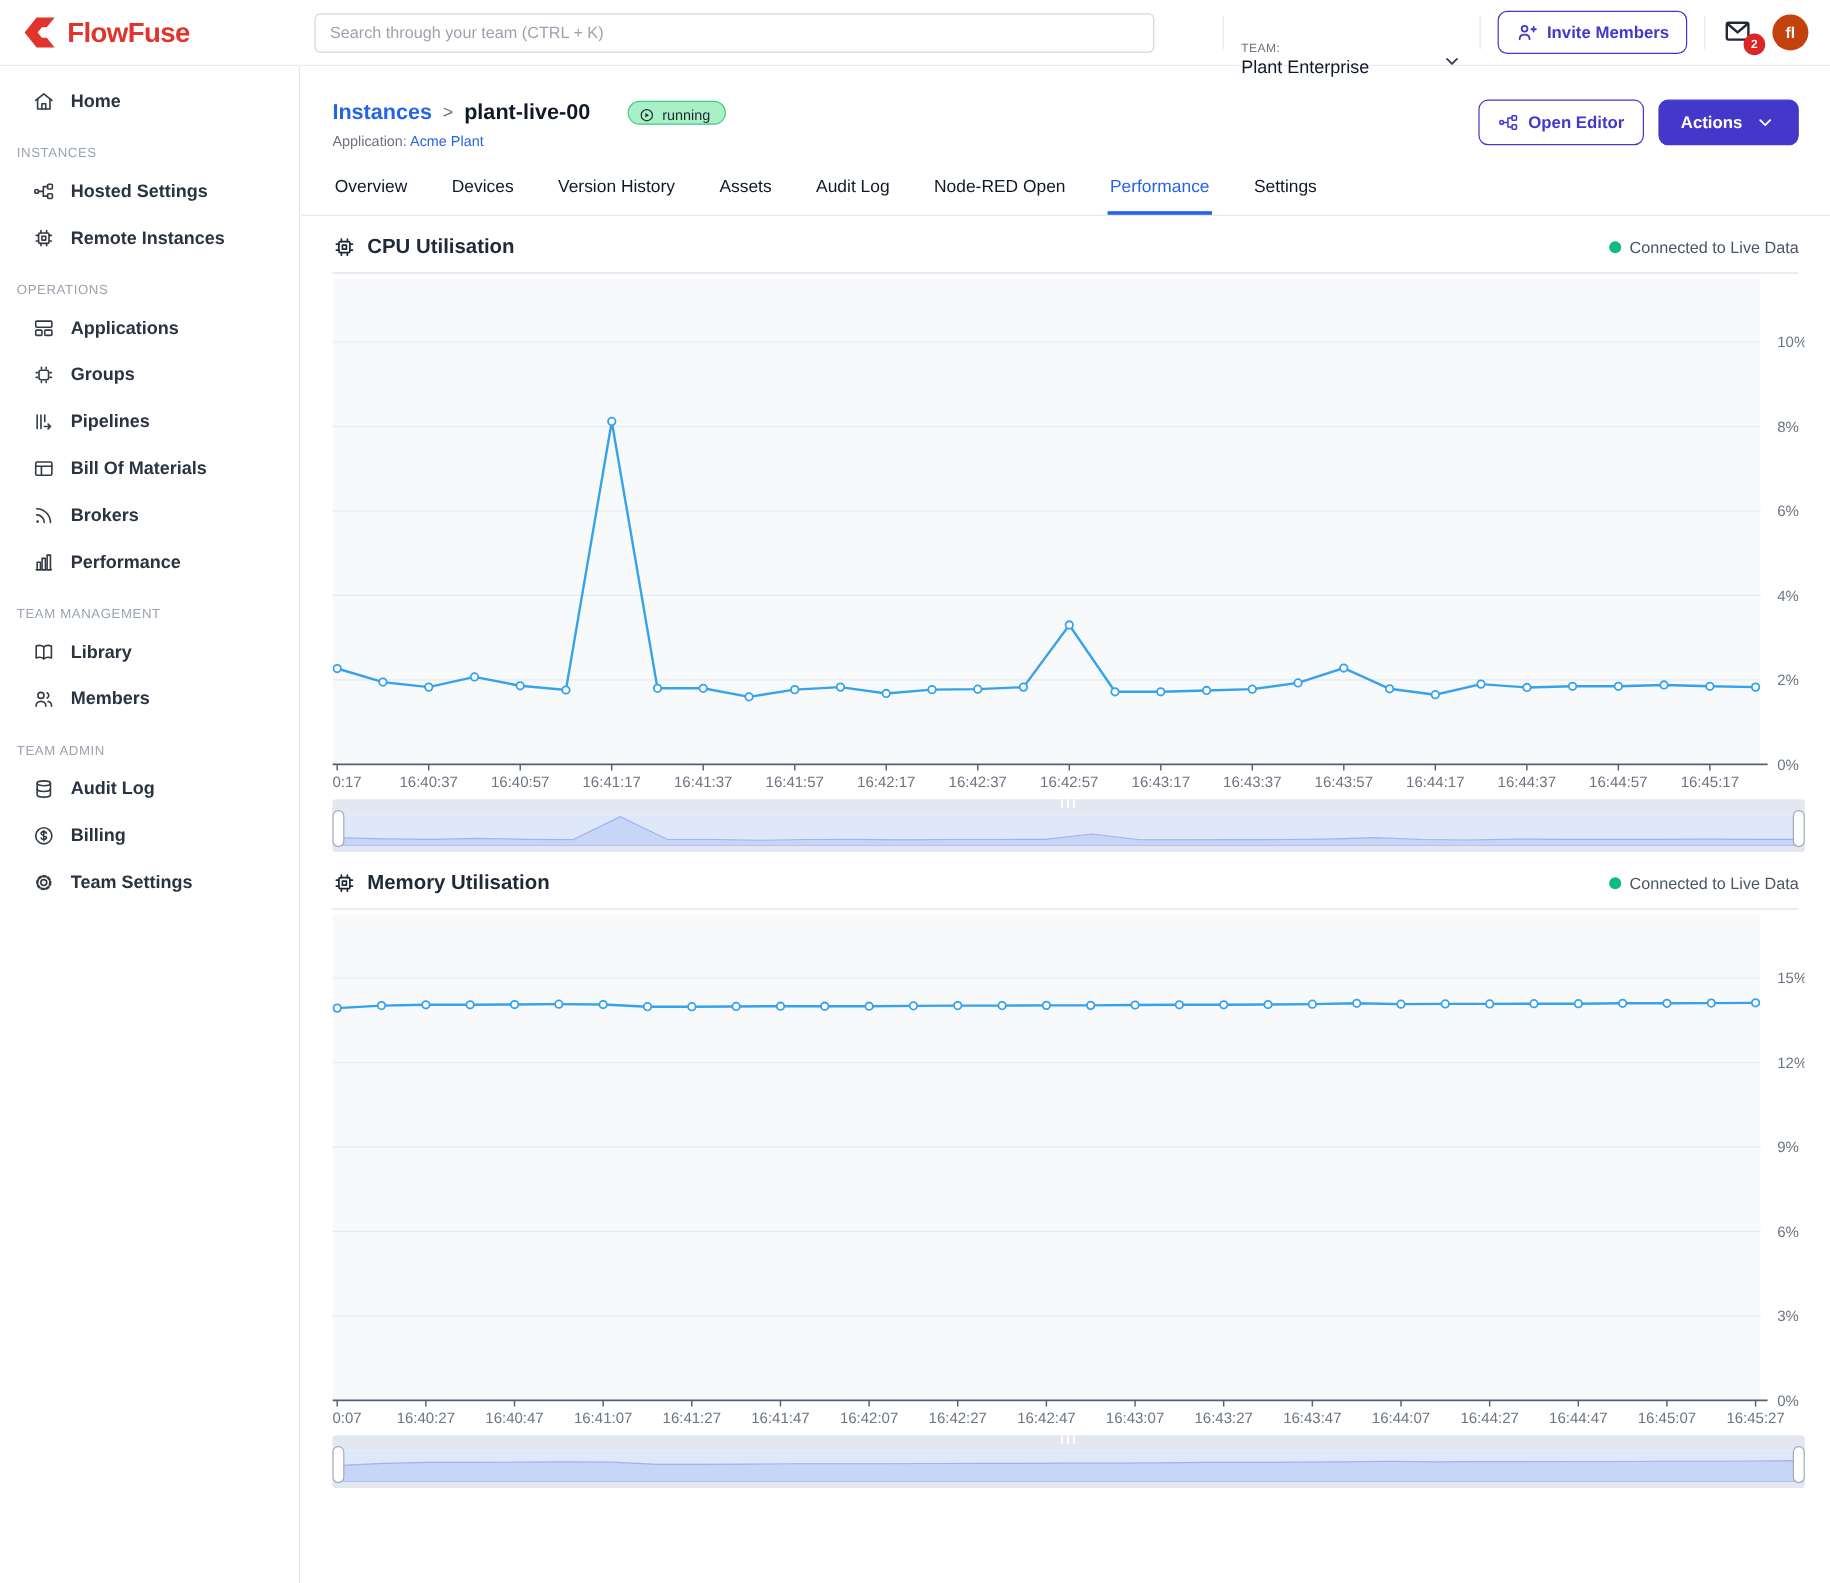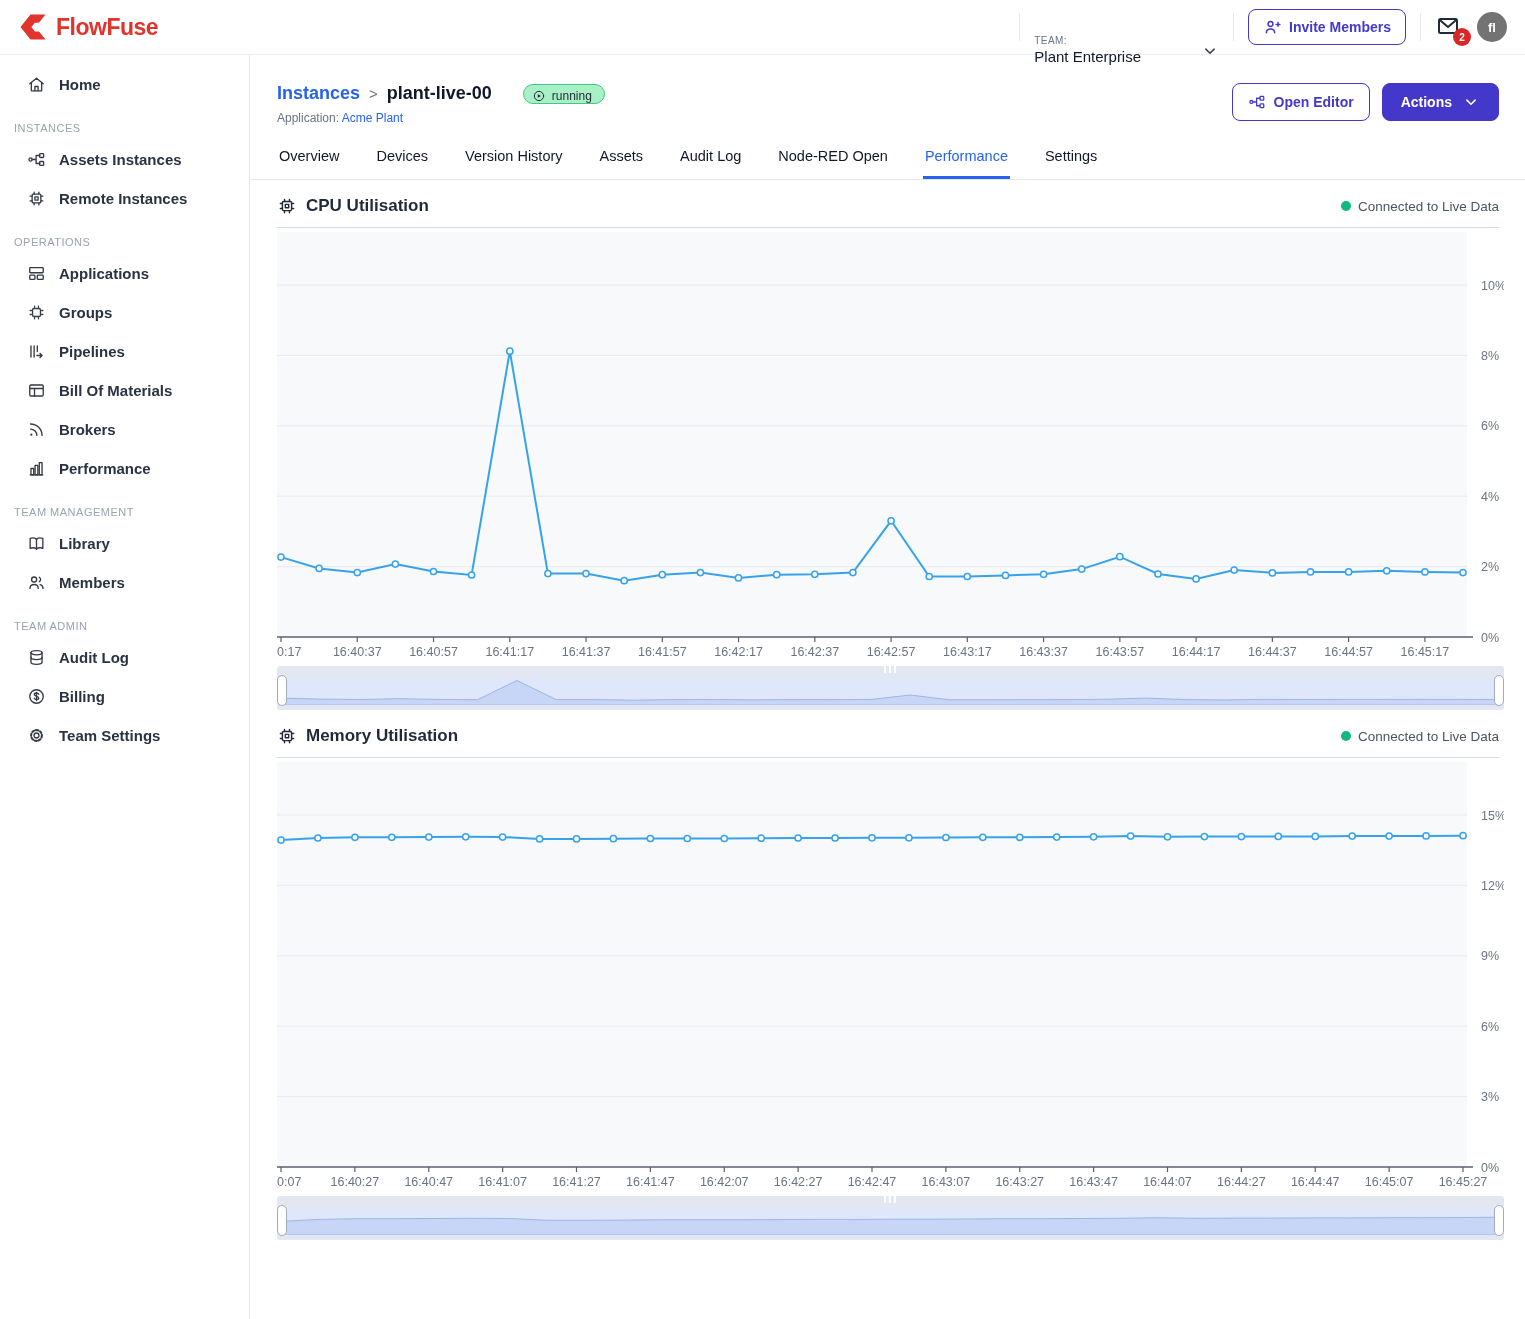--- a/index.html
+++ b/index.html
@@ -25,21 +25,21 @@
   .chev svg { width:18px; height:18px; }
   .invite-btn { display:flex; align-items:center; gap:8px; background:#fff; border:1.6px solid #4338CA;
     color:#4338CA; font-weight:700; font-size:14px; border-radius:8px; padding:8px 14px; cursor:pointer;
     font-family:inherit; }
   .invite-btn .ic svg { width:18px; height:18px; display:block; }
   .mail { position:relative; width:28px; height:26px; color:#1F2937; cursor:pointer; }
   .mail .ic svg { width:26px; height:24px; }
   .badge { position:absolute; right:-8px; bottom:-6px; background:#DC2626; color:#fff; font-size:10px;
     font-weight:700; width:18px; height:18px; border-radius:50%; display:flex; align-items:center;
     justify-content:center; }
-  .avatar { width:30px; height:30px; border-radius:50%; background:#737373; color:#fff; font-size:13px;
+  .avatar { width:30px; height:30px; border-radius:50%; background:#c2410c; color:#fff; font-size:13px;
     display:flex; align-items:center; justify-content:center; cursor:pointer;font-weight:bold; }
 
   
   .sidebar { position:fixed; top:55px; left:0; bottom:0; width:250px; border-right:1px solid #E5E7EB;
     background:#fff; padding-top:10px; }
   .side-item { display:flex; align-items:center; gap:13px; padding:10px 10px 10px 27px; font-size:15px;
     color:#2A3342; cursor:pointer;font-weight:bold; }
   .sicon { width:19px; height:19px; color:#353B45; flex:0 0 19px; }
   .sicon svg { width:19px; height:19px; display:block; }
   .side-title { padding:18px 0 6px 14px; font-size:11px; letter-spacing:.5px; color:#9AA3AF; }
@@ -99,20 +99,21 @@
 <body>
 
 <div class="topbar">
   <div class="brand">
     <svg viewBox="0 0 24 24">
       <path fill="#E0342C" d="M22 2H10L2 12l8 10h12l-8-10Z"></path>
       <path fill="#fff" d="M13.5 8.5 10.7 12l2.8 3.5h4.2L14.9 12l2.8-3.5Z"></path>
     </svg>
     <span class="brand-text">FlowFuse</span>
   </div>
+  <input class="search" placeholder="Search through your team (CTRL + K)" style="">
   <div class="tb-right">
     <div class="vdiv"></div>
     <div class="team-select">
       <div class="team-text">
         <span class="team-label">TEAM:</span>
         <span class="team-name">Plant Enterprise</span>
       </div>
       <span class="chev"><svg viewBox="0 0 24 24" fill="none" stroke="currentColor" stroke-width="1.7" stroke-linecap="round" stroke-linejoin="round">
             <path d="M6.5 9.5 12 15l5.5-5.5" stroke-width="2.1"></path>
           </svg></span>
@@ -155,21 +156,21 @@
   <div class="side-title">INSTANCES</div>
   <div class="side-item">
     <span class="sicon">
         <svg viewBox="0 0 24 24" fill="none" stroke="currentColor" stroke-width="1.7" stroke-linecap="round" stroke-linejoin="round">
           <circle cx="4.5" cy="12" r="2"></circle>
           <rect x="16" y="4.5" width="5" height="5" rx="1"></rect>
           <rect x="16" y="14.5" width="5" height="5" rx="1"></rect>
           <path d="M6.5 12h5M11.5 12V7h4.5M11.5 12v5h4.5"></path>
         </svg>
       </span>
-    <span>Assets Instances</span>
+    <span>Hosted Settings</span>
   </div>
   <div class="side-item">
     <span class="sicon">
         <svg viewBox="0 0 24 24" fill="none" stroke="currentColor" stroke-width="1.7" stroke-linecap="round" stroke-linejoin="round">
           <rect x="6.5" y="6.5" width="11" height="11" rx="1.5"></rect>
           <rect x="10" y="10" width="4" height="4"></rect>
           <path d="M9 4v2.5M15 4v2.5M9 17.5V20M15 17.5V20M4 9h2.5M4 15h2.5M17.5 9H20M17.5 15H20"></path>
         </svg>
       </span>
     <span>Remote Instances</span>

